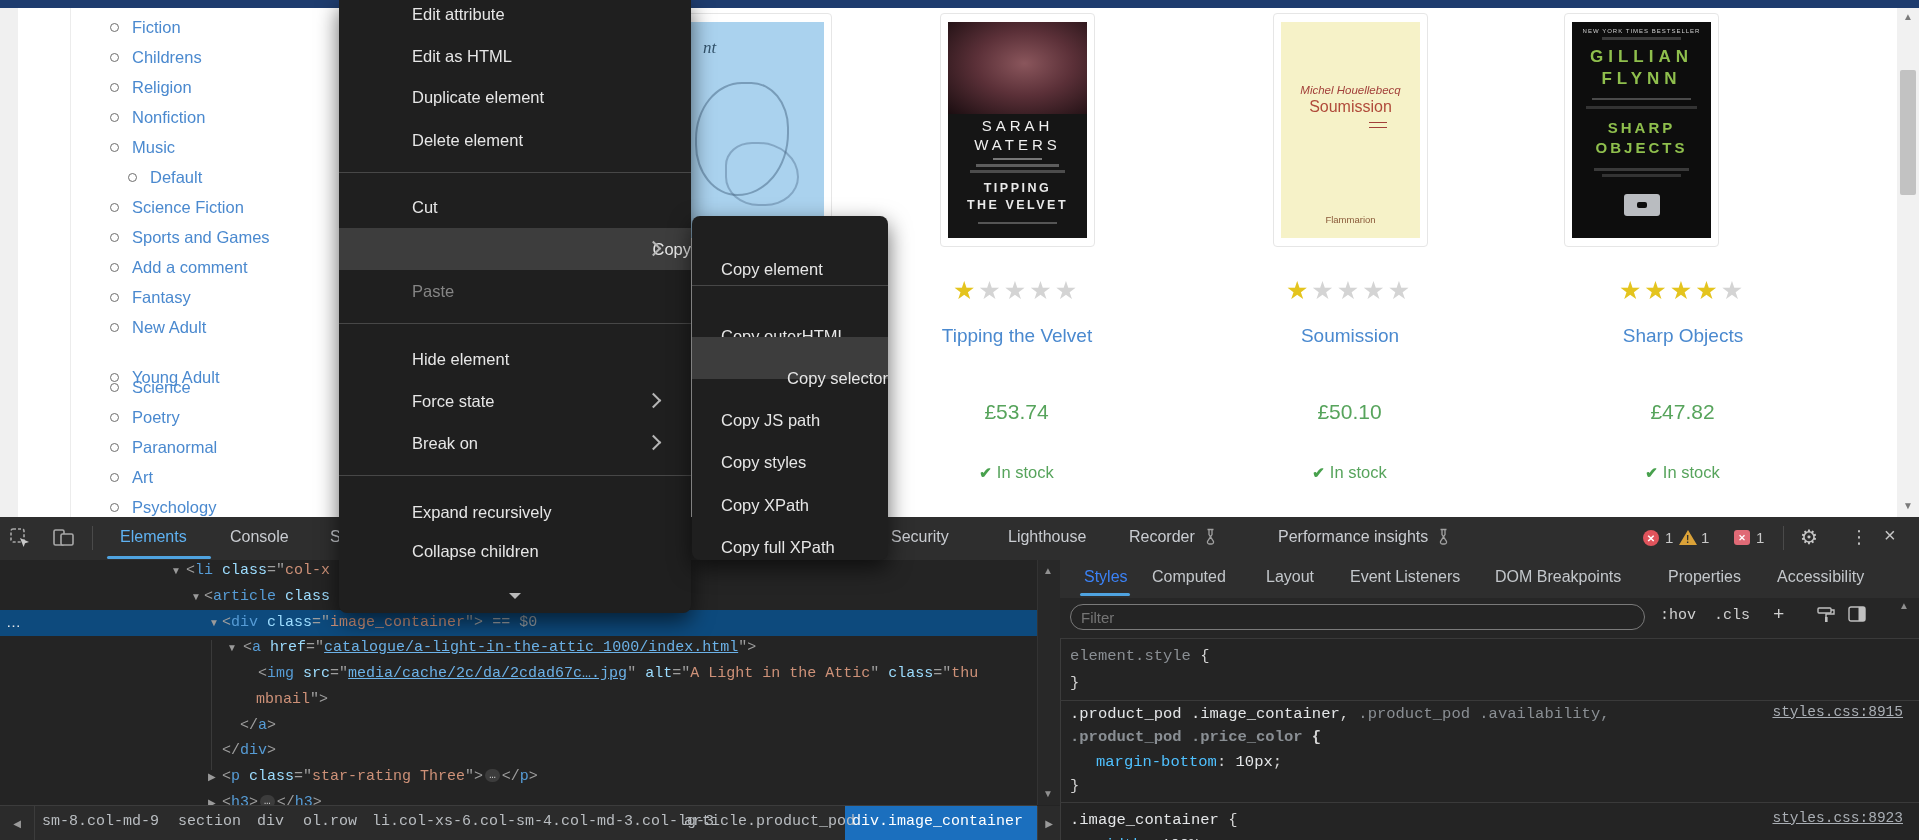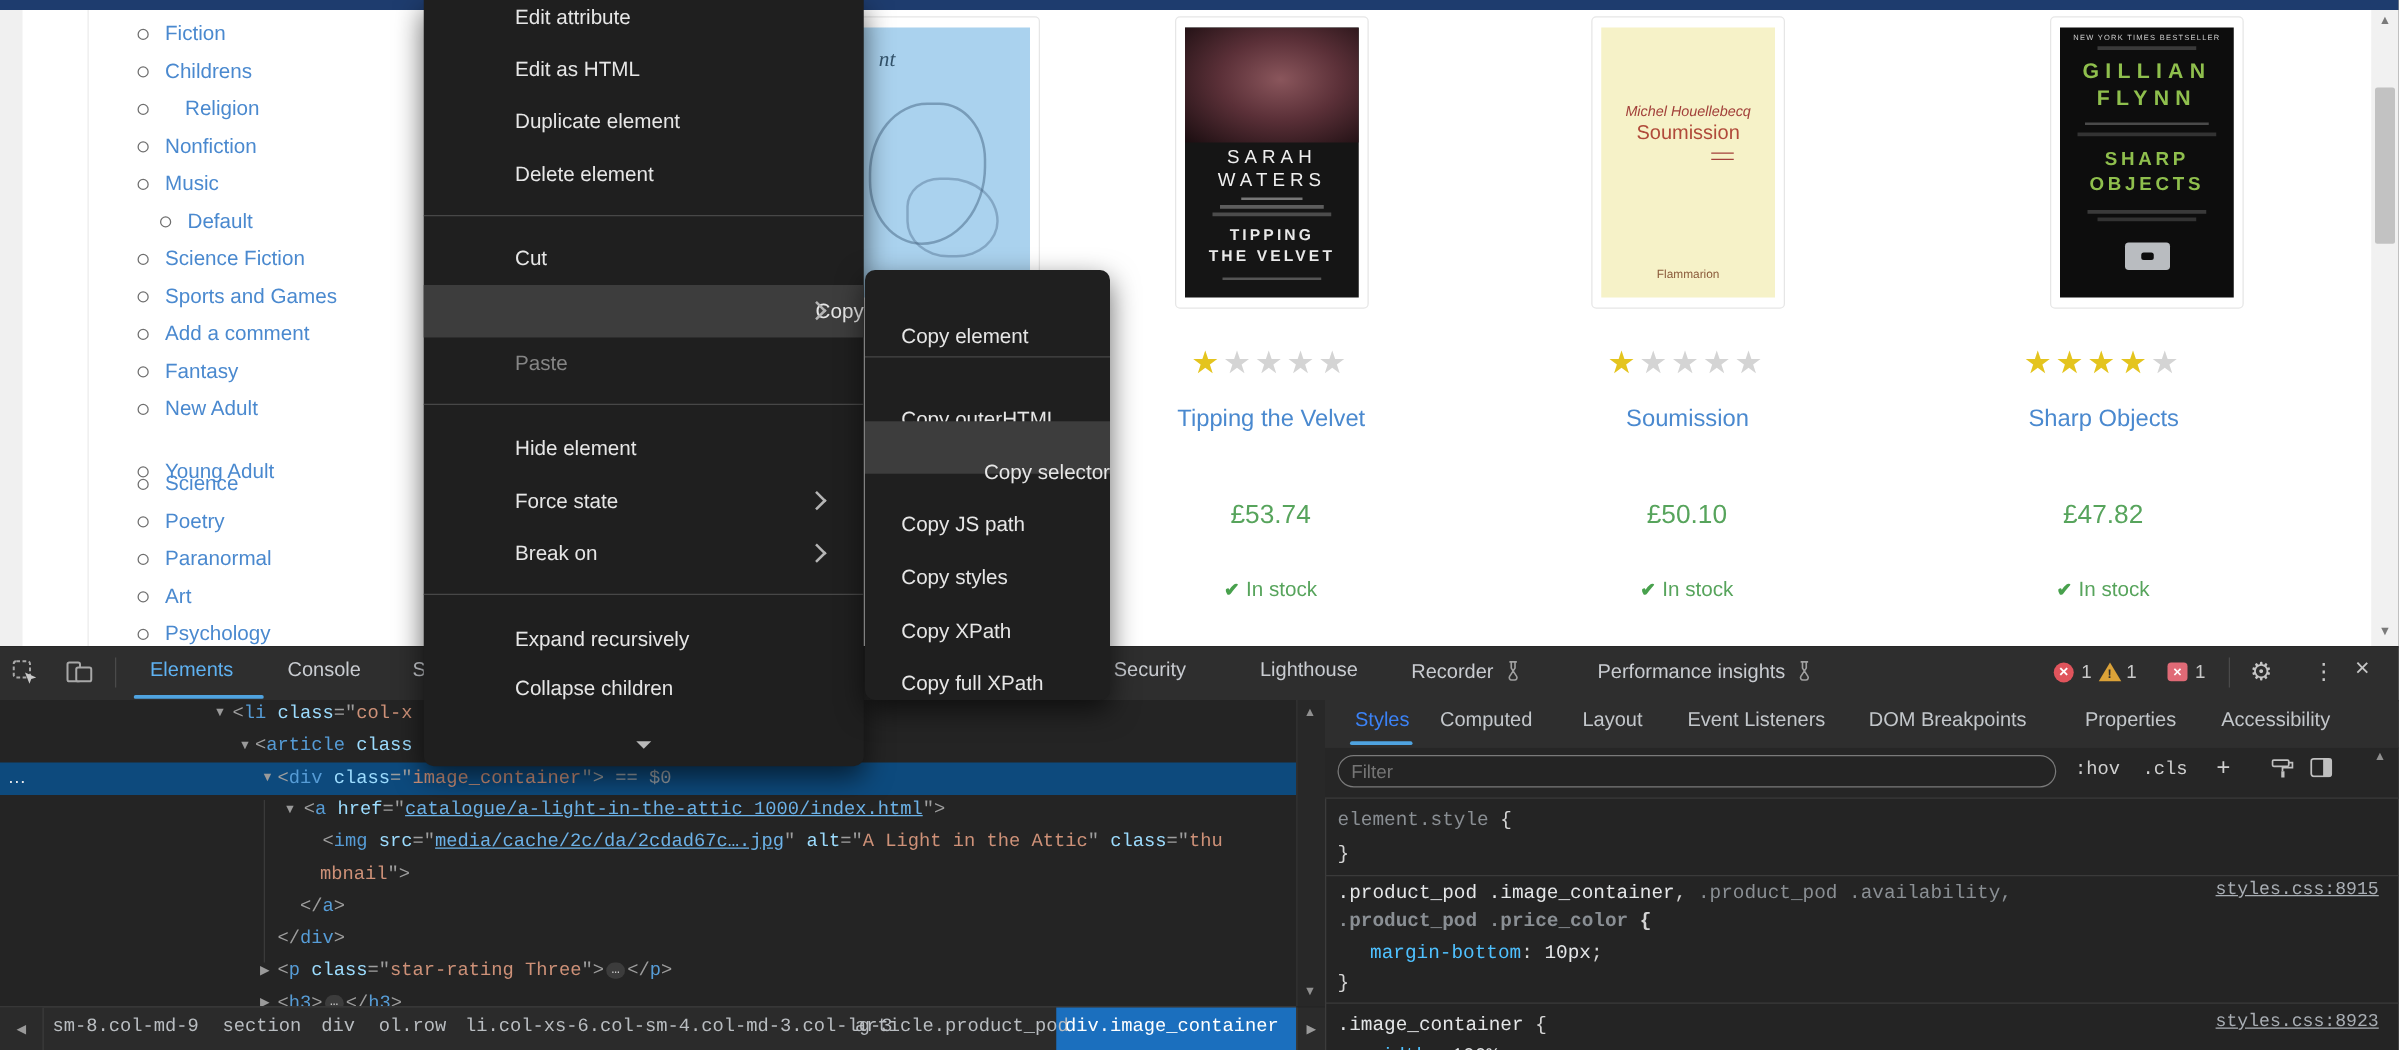--- a/index.html
+++ b/index.html
@@ -97,21 +97,21 @@
   <div class="abs sideline"></div>
   <div id="sidebar">
       <div class="abs cat-item" style="left: 110px; top: 12px; width: 220px;">
         <div class="bullet"></div>
         <div>Fiction</div>
       </div>
       <div class="abs cat-item" style="left: 110px; top: 42px; width: 220px;">
         <div class="bullet"></div>
         <div>Childrens</div>
       </div>
-      <div class="abs cat-item" style="left: 110px; top: 72px; width: 220px; gap: 16px;">
+      <div class="abs cat-item" style="left: 110px; top: 72px; width: 220px;">
         <div class="bullet"></div>
         <div>Religion</div>
       </div>
       <div class="abs cat-item" style="left: 110px; top: 102px; width: 220px;">
         <div class="bullet"></div>
         <div>Nonfiction</div>
       </div>
       <div class="abs cat-item" style="left: 110px; top: 132px; width: 220px;">
         <div class="bullet"></div>
         <div>Music</div>
@@ -199,21 +199,21 @@
           <div style="position: absolute; left: 0px; top: 62px; width: 139px; text-align: center; color: rgb(162, 64, 58); font-size: 11.5px; font-style: italic;">Michel Houellebecq</div>
           <div style="position: absolute; left: 0px; top: 76px; width: 139px; text-align: center; color: rgb(176, 74, 58); font-size: 16px;">Soumission</div>
           <div style="position: absolute; left: 88px; top: 100px; width: 18px; height: 4px; border-top: 1px solid rgb(162, 64, 58); border-bottom: 1px solid rgb(162, 64, 58);"></div>
           <div style="position: absolute; left: 0px; top: 192px; width: 139px; text-align: center; color: rgb(138, 90, 58); font-size: 9.5px;">Flammarion</div>
         </div>
       </div>
       <div class="abs stars" style="left: 1273px;"><div style="display: inline; color: rgb(228, 196, 30);">★</div><div style="display: inline; color: rgb(212, 212, 212);">★</div><div style="display: inline; color: rgb(212, 212, 212);">★</div><div style="display: inline; color: rgb(212, 212, 212);">★</div><div style="display: inline; color: rgb(212, 212, 212);">★</div></div>
       <div class="abs book-title" style="left: 1220px;">Soumission</div>
       <div class="abs price" style="left: 1273px;">£50.10</div>
       <div class="abs stock" style="left: 1273px;"><b>✔</b><div style="display: inline;">In stock</div></div>
-      <div class="abs card" style="left: 1640px;">
+      <div class="abs card" style="left: 1564px;">
         <div class="cover" style="background: rgb(13, 13, 13);">
           <div style="position: absolute; left: 0px; top: 6px; width: 139px; text-align: center; color: rgb(207, 207, 207); font-size: 6px; letter-spacing: 1px;">NEW YORK TIMES BESTSELLER</div>
           <div style="position: absolute; left: 30px; top: 15px; width: 79px; height: 3px; background: rgb(58, 58, 58);"></div>
           <div style="position: absolute; left: 0px; top: 24px; width: 139px; text-align: center; color: rgb(143, 191, 77); font-size: 17px; letter-spacing: 5px; line-height: 22px; font-weight: bold;">
             <div>GILLIAN</div>
             <div>FLYNN</div>
           </div>
           <div style="position: absolute; left: 20px; top: 76px; width: 99px; height: 2px; background: rgb(74, 74, 74);"></div>
           <div style="position: absolute; left: 14px; top: 84px; width: 111px; height: 3px; background: rgb(51, 51, 51);"></div>
           <div style="position: absolute; left: 0px; top: 96px; width: 139px; text-align: center; color: rgb(143, 191, 77); font-size: 15px; letter-spacing: 3px; line-height: 20px; font-weight: bold;">

